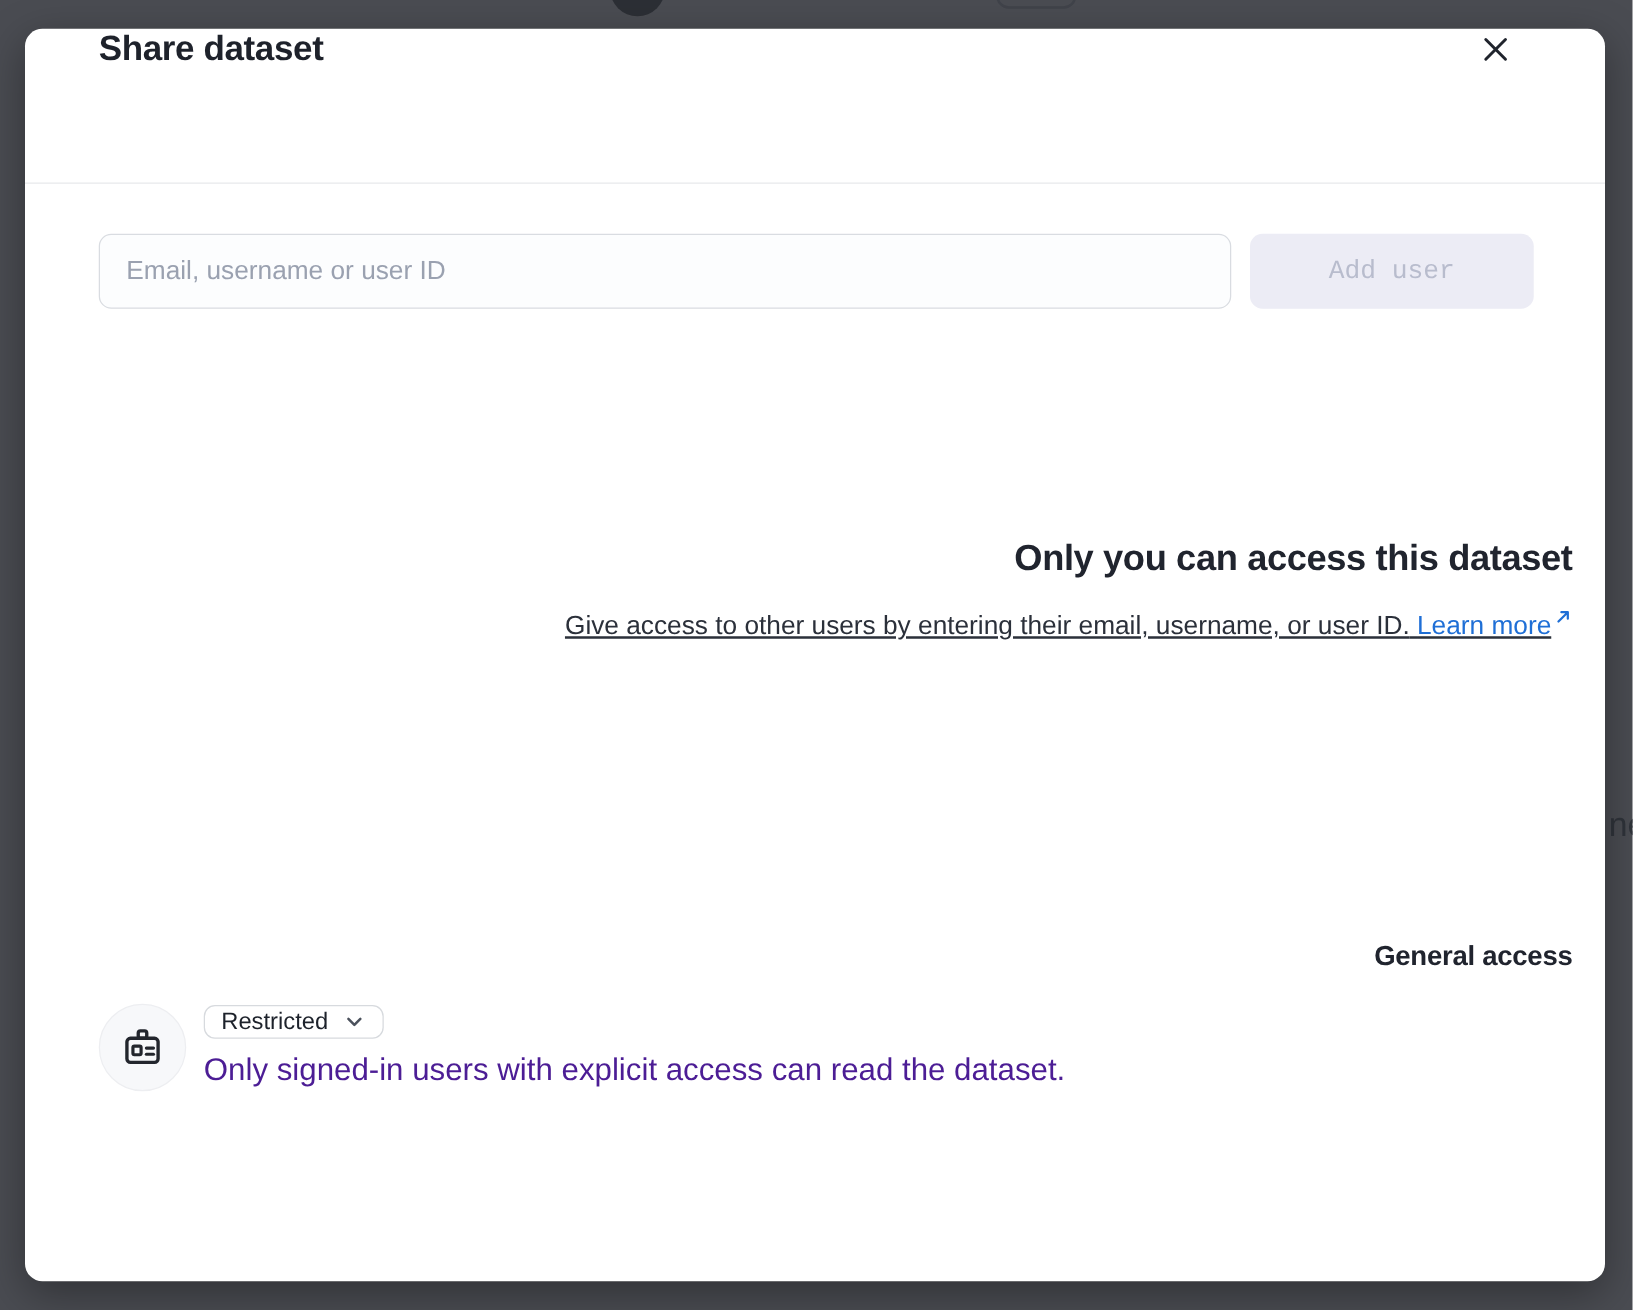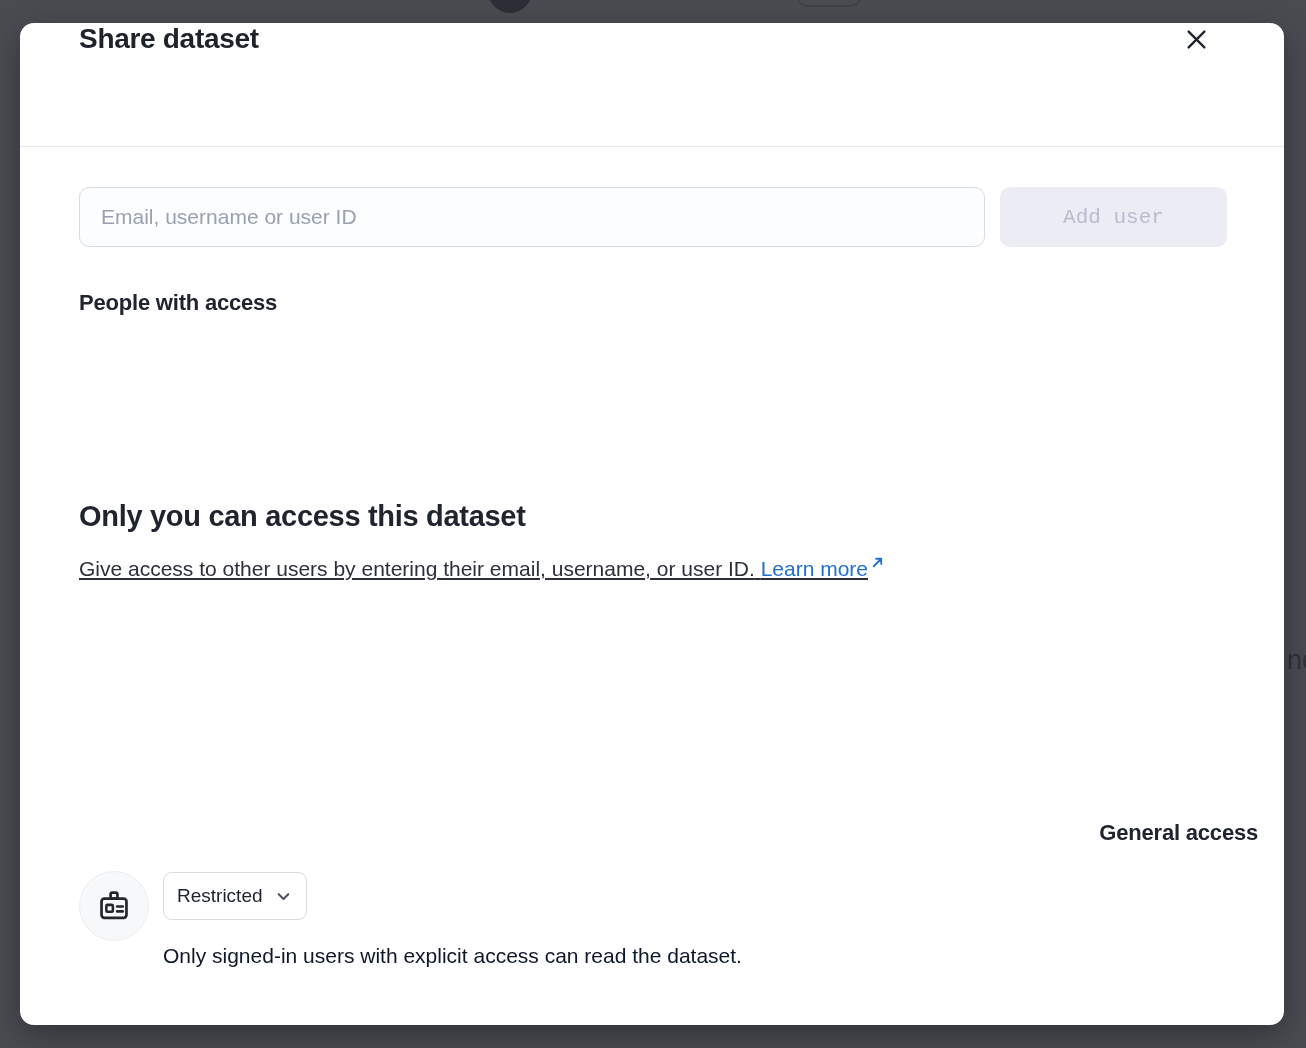--- a/index.html
+++ b/index.html
@@ -63,21 +63,21 @@
     background:#ececf5; color:#b8bccd;
     border:none; border-radius:10px;
     font-size:21px; font-family:Liberation Mono, monospace;
     cursor:default;
   }
   
   .section-heading {
     margin-top:43px;
     font-size:22px; font-weight:700; color:#20242e; letter-spacing:-0.2px;
   }
-  .empty-state { text-align:left; }
+  .empty-state { text-align:right; }
   .empty-title {
     margin-top:184px;
     font-size:29px; font-weight:700; color:#20242e; letter-spacing:-0.3px;
   }
   .empty-desc {
     margin-top:22px;
     font-size:21px; color:#2b303a;text-decoration:underline;
   }
   .learn-more {
     color:#1f6fd6; text-decoration:none; cursor:pointer; white-space:nowrap;
@@ -90,29 +90,29 @@
   }
   .access-icon-circle {
     width:70px; height:70px; flex:0 0 auto;
     border-radius:50%;
     background:#f7f8fa; border:1px solid #edeef1;
     display:flex; align-items:center; justify-content:center;
   }
   .access-controls { padding-top:1px; }
   .restricted-dropdown {
     display:inline-flex; align-items:center; gap:12px;
-    height:48px; padding:0 14px 0 13px;
+    height:27px; padding:0 14px 0 13px;
     background:#ffffff; border:1px solid #d7dade; border-radius:9px;
     font-size:19px; color:#1d222b;
     font-family:"Liberation Sans", sans-serif;
     cursor:pointer;
   }
   .access-desc {
-    margin-top:24px;
-    font-size:21px; color:#0f172a;
+    margin-top:11px;
+    font-size:25px; color:#4c1d95;
   }
 </style>
 </head>
 <body>
 
 <div>
   <div class="backdrop-avatar"></div>
   <div class="backdrop-button-outline"></div>
   <div class="backdrop-text-fragment">ne</div>
 </div>
@@ -130,21 +130,20 @@
     </button>
   </div>
 
   <div class="modal-body">
 
     <div class="add-user-row">
       <input class="share-input" type="text" placeholder="Email, username or user ID" style="">
       <button class="add-user-btn">Add user</button>
     </div>
 
-    <div class="section-heading">People with access</div>
 
     <div class="empty-state">
       <div class="empty-title">Only you can access this dataset</div>
       <div class="empty-desc">
         <span>Give access to other users by entering their email, username, or user ID.</span>
         <a class="learn-more"><span>Learn more</span><span><svg width="15" height="15" viewBox="0 0 16 16" fill="none">
                <path d="M4 12 L12 4 M6.5 4 H12 V9.5" stroke="#1f6fd6" stroke-width="1.9" stroke-linecap="round" stroke-linejoin="round"></path>
              </svg></span></a>
       </div>
     </div>

